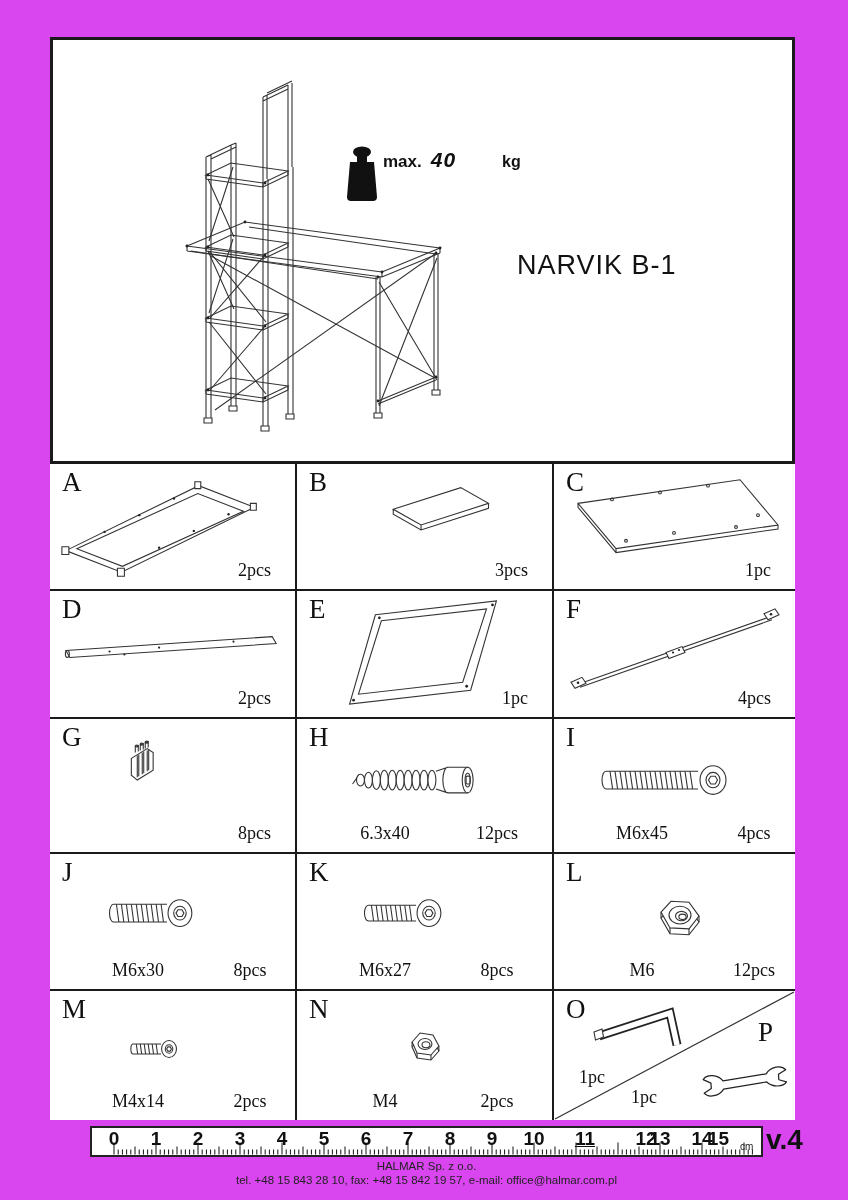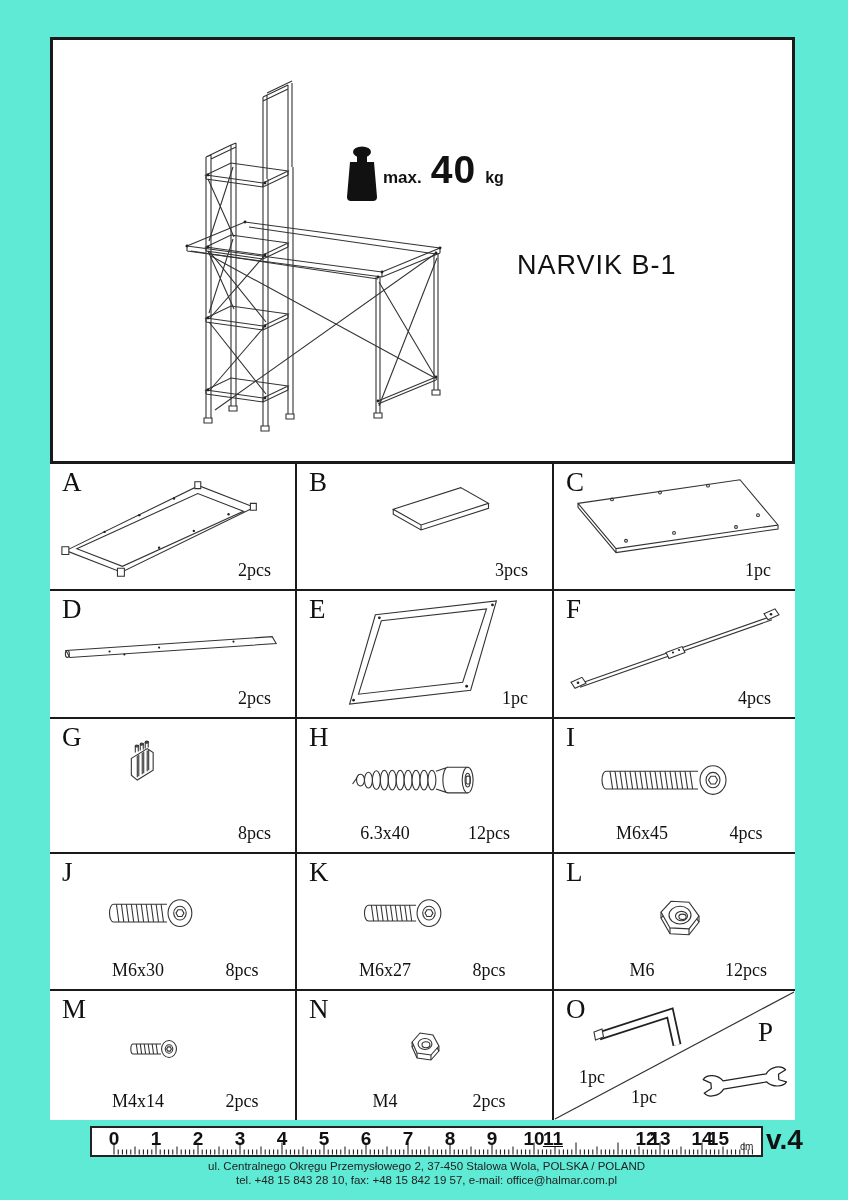--- a/index.html
+++ b/index.html
@@ -1,45 +1,45 @@
 <!DOCTYPE html>
 <html><head>
 <meta charset="utf-8">
 <style>
   html,body{margin:0;padding:0;background:#e8e8e8;}
-  #page{position:relative;width:848px;height:1200px;background:#5eead4;overflow:hidden;
+  #page{position:relative;width:848px;height:1200px;background:#d946ef;overflow:hidden;
         font-family:"Liberation Sans",sans-serif;color:#111;}
   
   #sheet{position:absolute;left:50px;top:37px;width:745px;height:1080px;
          border:3px solid #1a1a1a;box-sizing:border-box;background:#fff;}
   
   #illu{position:absolute;left:145px;top:60px;}
   #weight{position:absolute;left:344px;top:144px;}
   #maxload{position:absolute;left:383px;top:148px;display:flex;align-items:baseline;gap:9px;}
   #maxload .pre{font-weight:bold;font-size:17px;}
-  #maxload .val{font-weight:bold;font-size:39px;letter-spacing:1px;}
-  #maxload .unit{font-weight:bold;font-size:16px;}
+  #maxload .val{font-weight:bold;font-size:21px;letter-spacing:1px;font-style:italic;}
+  #maxload .unit{font-weight:bold;font-size:16px;margin-left:37px;}
   #title{position:absolute;left:517px;top:250px;font-size:27px;font-weight:normal;letter-spacing:1px;}
   
   #grid{position:absolute;left:50px;top:461px;width:745px;display:grid;
         grid-template-columns:247px 257px 241px;
         grid-template-rows:127px 128px 135px 137px 129px;
         border-top:3px solid #1a1a1a;box-sizing:content-box;}
   .cell{position:relative;border-right:2px solid #1a1a1a;border-bottom:2px solid #1a1a1a;
         box-sizing:border-box;background:#fff;}
   .cell.lastcol{border-right:none;}
   .cell.lastrow{border-bottom:none;}
   .cell svg{position:absolute;left:0;top:0;width:100%;height:100%;display:block;}
   .letter{position:absolute;left:12px;top:3px;font-family:"Liberation Serif",serif;
           font-size:27px;color:#111;z-index:2;}
   .qty-r{position:absolute;right:24px;bottom:8px;font-family:"Liberation Serif",serif;
          font-size:18px;z-index:2;}
   .lbl{position:absolute;bottom:8px;transform:translateX(-50%);
        font-family:"Liberation Serif",serif;font-size:18px;z-index:2;white-space:nowrap;}
-  .lbl.size{left:88px;} .lbl.qty{left:192px;}
+  .lbl.size{left:88px;} .lbl.qty{left:200px;}
   .op-letter-p{position:absolute;left:204px;top:26px;font-family:"Liberation Serif",serif;font-size:27px;z-index:2;}
   .op-qty-o{position:absolute;left:16px;top:76px;width:44px;text-align:center;
             font-family:"Liberation Serif",serif;font-size:18px;z-index:2;}
   .op-qty-p{position:absolute;left:68px;top:96px;width:44px;text-align:center;
             font-family:"Liberation Serif",serif;font-size:18px;z-index:2;}
   
   #ruler{position:absolute;left:90px;top:1126px;width:673px;height:31px;
          border:2px solid #222;box-sizing:border-box;background:#fff;}
   .rnum{position:absolute;top:0px;width:26px;text-align:center;font-weight:bold;font-size:19px;
         font-family:"Liberation Sans",sans-serif;color:#111;}
@@ -513,27 +513,27 @@
         <span class="rnum" style="left: 51px;">1</span>
         <span class="rnum" style="left: 93px;">2</span>
         <span class="rnum" style="left: 135px;">3</span>
         <span class="rnum" style="left: 177px;">4</span>
         <span class="rnum" style="left: 219px;">5</span>
         <span class="rnum" style="left: 261px;">6</span>
         <span class="rnum" style="left: 303px;">7</span>
         <span class="rnum" style="left: 345px;">8</span>
         <span class="rnum" style="left: 387px;">9</span>
         <span class="rnum" style="left: 429px;">10</span>
-        <span class="rnum" style="left: 448px; text-decoration: underline;">11</span>
+        <span class="rnum" style="left: 480px; text-decoration: underline;">11</span>
         <span class="rnum" style="left: 513px; margin-left: 28px;">12</span>
         <span class="rnum" style="left: 555px;">13</span>
         <span class="rnum" style="left: 597px;">14</span>
         <span class="rnum" style="left: 611px; text-align: right;">15</span>
       </div>
     <span id="ruler-unit">cm</span>
   </div>
   <div id="version">v.4</div>
 
   <div id="footer">
-    <div>ul. Centralnego Okręgu Przemysłowego 2, 37-450 Stalowa Wola, POLSKA / POLAND</div>
+    <div>HALMAR Sp. z o.o.</div>
     <div>tel. +48 15 843 28 10, fax: +48 15 842 19 57, e-mail: office@halmar.com.pl</div>
   </div>
 </div>
 
 </body></html>

